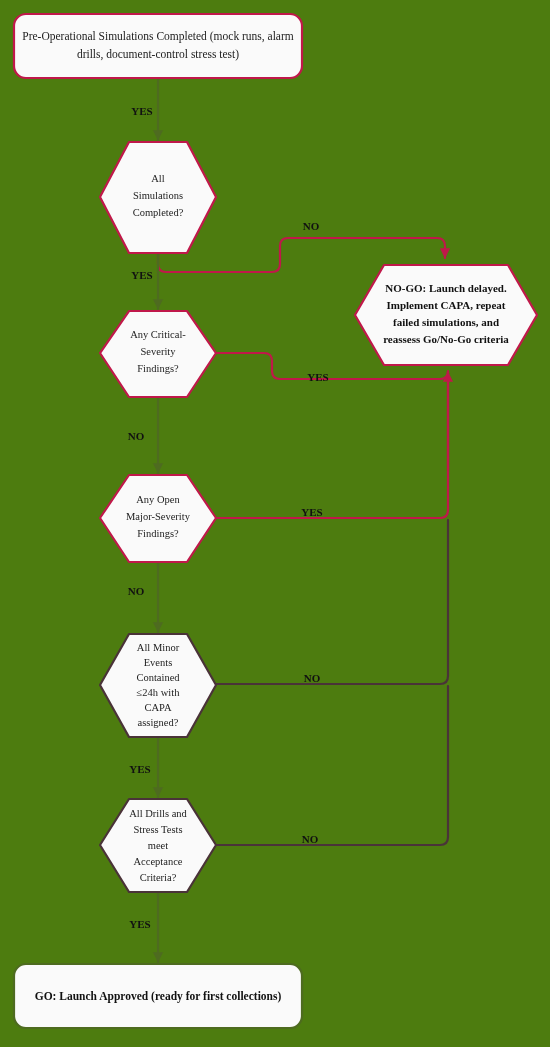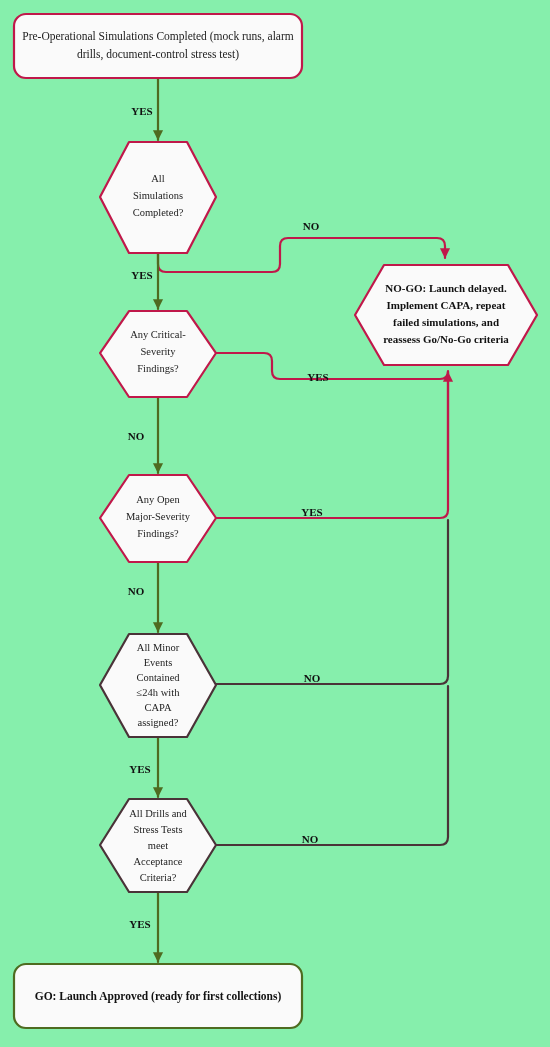--- a/index.html
+++ b/index.html
@@ -7,21 +7,21 @@
     padding: 0;
     background: #ffffff;
   }
   body {
     font-family: "Liberation Serif", "DejaVu Serif", serif;
   }
   #flowchart-root {
     position: relative;
     width: 550px;
     height: 1047px;
-    background: #86efac;
+    background: #4d7c0f;
     overflow: hidden;
   }
   svg#flow-svg {
     display: block;
     width: 550px;
     height: 1047px;
   }
   .node-shape {
     fill: #FAFAFA;
     stroke-width: 2.2;

